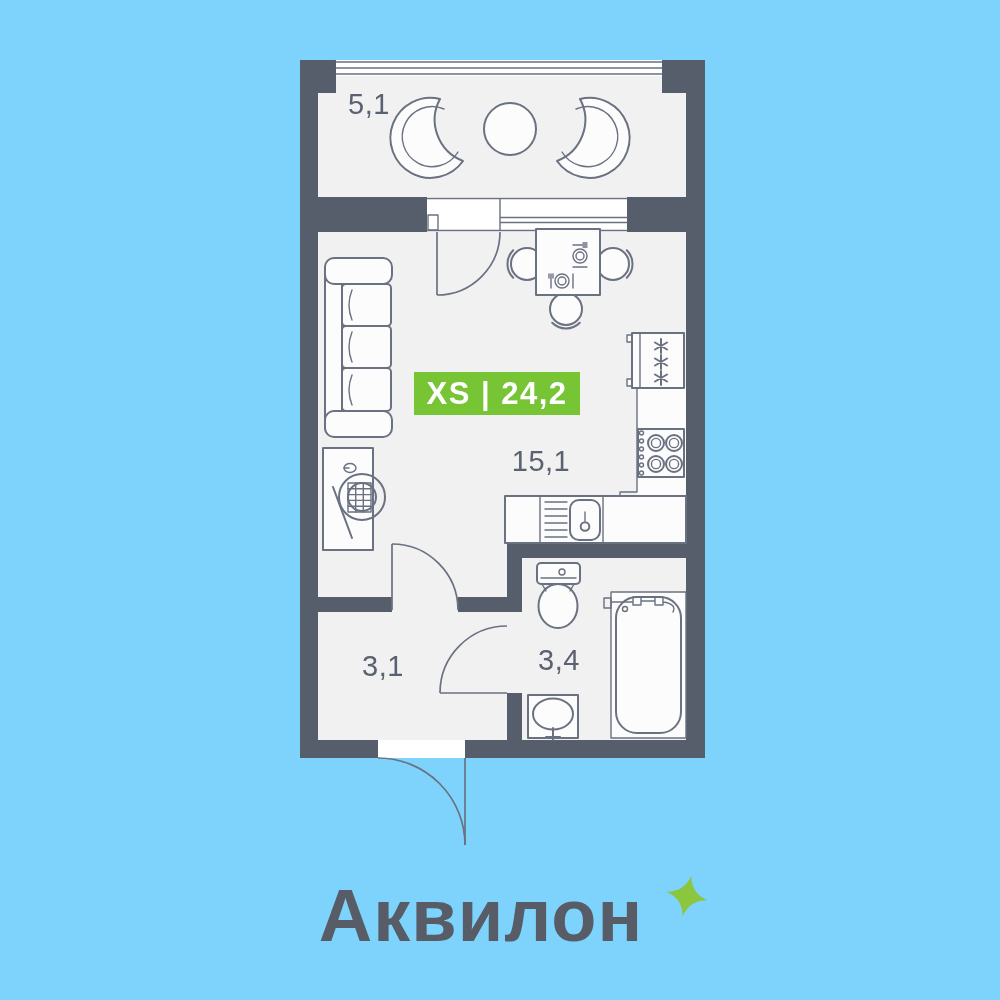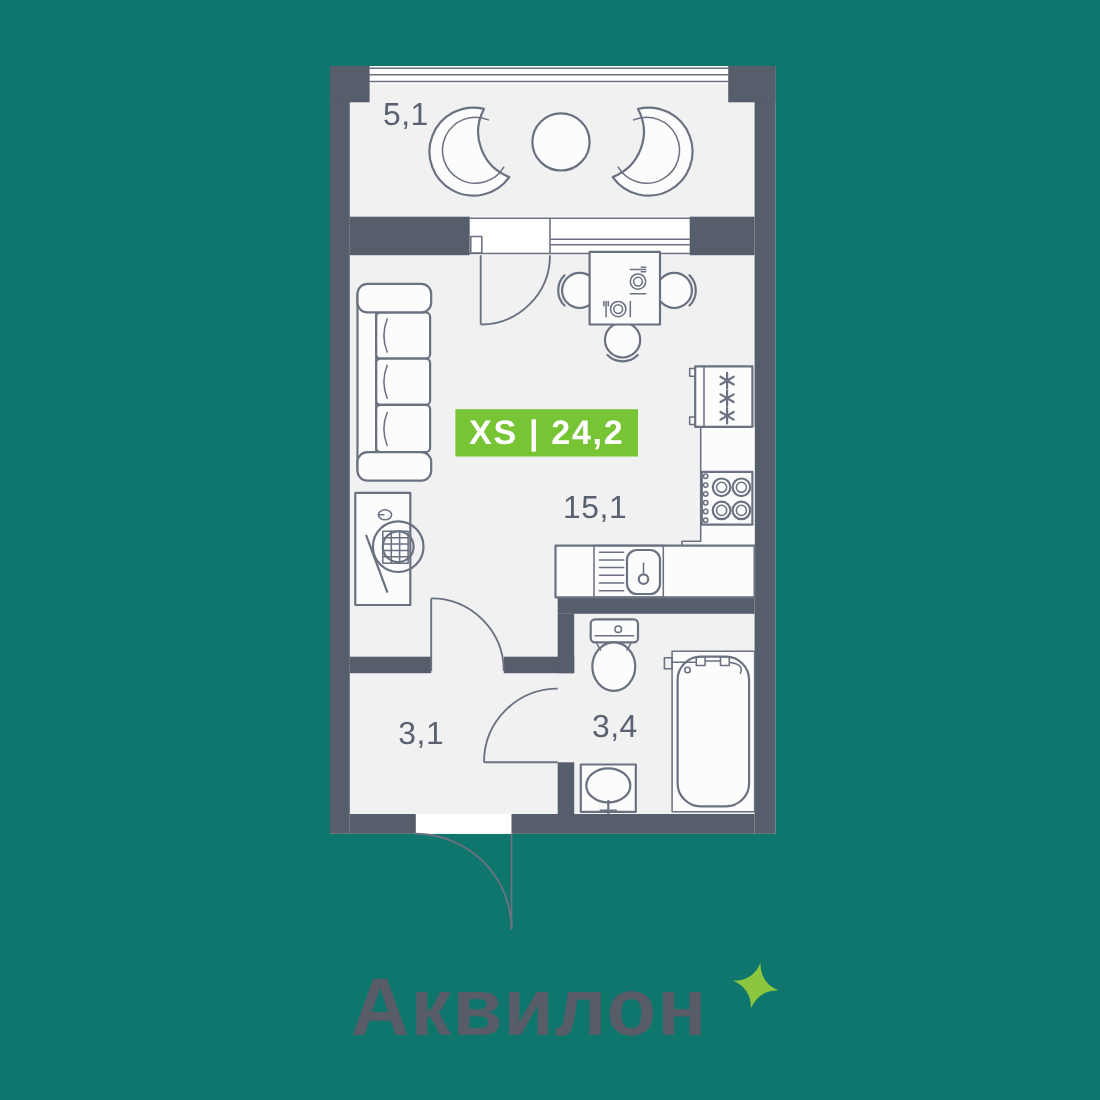--- a/index.html
+++ b/index.html
@@ -1,20 +1,20 @@
 <!DOCTYPE html>
 <html style="--wall: #575E6B; --floor: #F1F1F2; --line: #6A7180; --fill: #FCFCFD; --label: #5A6170; --badge: #77C435; --logo: #575C66; --sparkle: #8CC63E;"><head>
 <meta charset="utf-8">
 <style>
   :root{
     --wall:#575E6B; --floor:#F1F1F2; --line:#6A7180; --fill:#FCFCFD;
     --label:#5A6170; --badge:#77C435; --logo:#575C66; --sparkle:#8CC63E;
   }
   html,body{margin:0;padding:0;background:#fff;}
-  .page{position:relative;width:1000px;height:1000px;background:#0f766e;overflow:hidden;}
+  .page{position:relative;width:1000px;height:1000px;background:#7dd3fc;overflow:hidden;}
   svg{position:absolute;left:0;top:0;}
   .wall{fill:var(--wall);}
   .floor{fill:var(--floor);}
   .white{fill:#fff;}
   .furn{stroke:var(--line);fill:var(--fill);stroke-width:2;stroke-linejoin:round;}
   .nf{stroke:var(--line);fill:none;stroke-width:2;stroke-linejoin:round;stroke-linecap:round;}
   .thin{stroke-width:1.4;}
   .door path{stroke:var(--line);fill:none;stroke-width:1.7;}
   text.area{font:400 29px "Liberation Sans",sans-serif;fill:var(--label);letter-spacing:.5px;}
   text.badge-text{font:700 31px "Liberation Sans",sans-serif;fill:#fff;letter-spacing:1.5px;}

